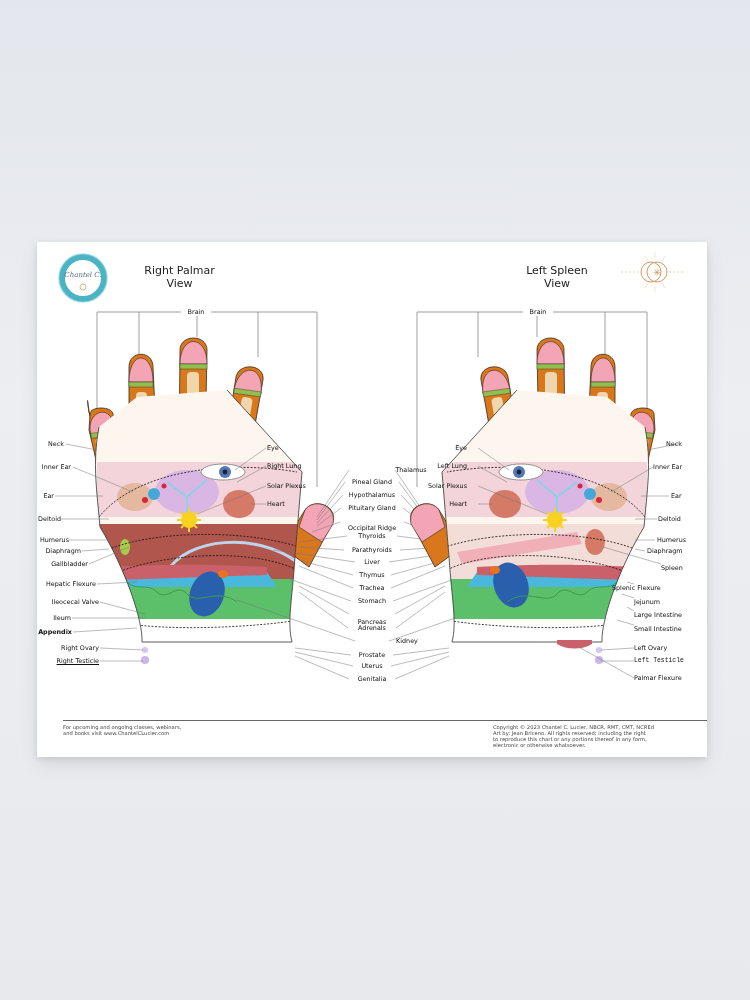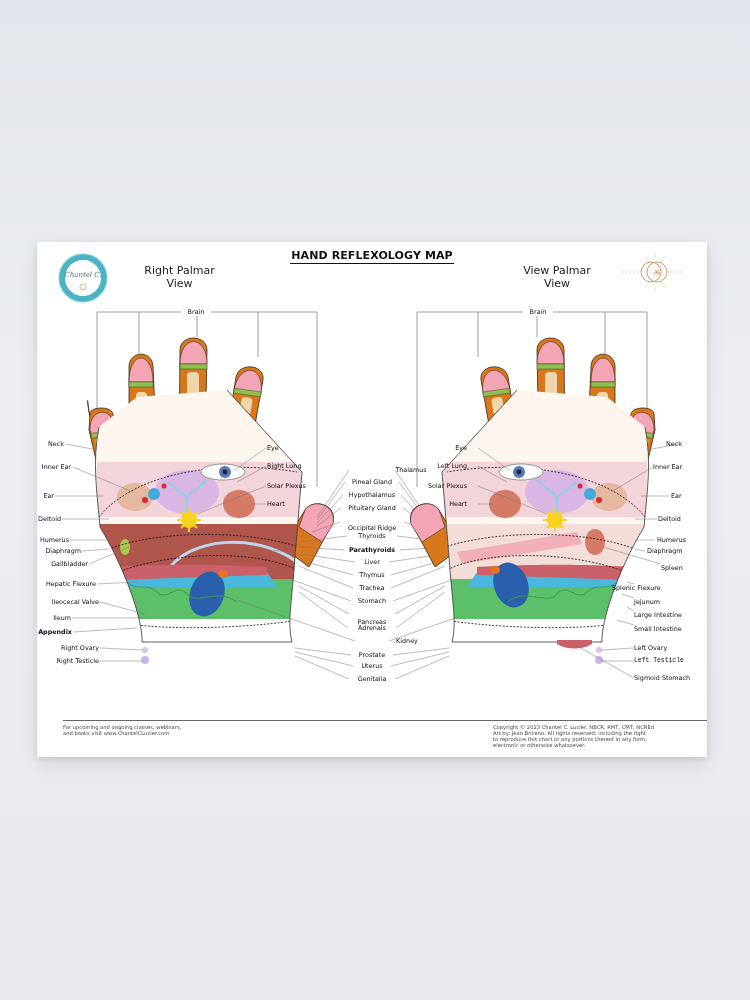--- a/index.html
+++ b/index.html
@@ -55,28 +55,27 @@
           <line x1="28" y1="38" x2="31" y2="33"></line>
       </g>
       <line x1="4" y1="22" x2="24" y2="22" stroke="#e1b48e" stroke-width="0.6" stroke-dasharray="2,2"></line>
       <line x1="52" y1="22" x2="68" y2="22" stroke="#e1b48e" stroke-width="0.6" stroke-dasharray="2,2"></line>
       <circle cx="34" cy="22" r="10" fill="none" stroke="#d49a62" stroke-width="1"></circle>
       <circle cx="40" cy="22" r="10" fill="none" stroke="#d49a62" stroke-width="1"></circle>
       <text x="40" y="26" font-size="10" text-anchor="middle" fill="#d49a62">✳</text>
     </svg>
   </div>
 
-  <div class="abs title"><span>HAND REFLEXOLOGY MAP</span></div>
 
   <div class="abs view-title" style="left:95px; top:22px; width:95px;">
     <div>Right Palmar</div>
     <div>View</div>
   </div>
   <div class="abs view-title" style="left:475px; top:22px; width:90px;">
-    <div>View Palmar</div>
+    <div>Left Spleen</div>
     <div>View</div>
   </div>
 
   <svg width="670" height="515" viewBox="0 0 670 515">
     <defs>
       <clipPath id="rpalm">
           <path d="M63,285 C60,250 55,220 62,185 L100,155 L190,148 L265,230 L258,315 C255,360 250,380 255,400 L105,400 C106,380 90,330 63,285 Z"></path>
         </clipPath>
       <clipPath id="lpalm">
           <path d="M607,285 C610,250 615,220 608,185 L570,155 L480,148 L405,230 L412,315 C415,360 420,380 415,400 L565,400 C564,380 580,330 607,285 Z"></path>
@@ -349,34 +348,34 @@
   <div class="label right" style="right:653px; top:250px;">Ear</div>
   <div class="label right" style="right:646px; top:273px;">Deltoid</div>
   <div class="label right" style="right:638px; top:294px;">Humerus</div>
   <div class="label right" style="right:626px; top:305px;">Diaphragm</div>
   <div class="label right" style="right:619px; top:318px;">Gallbladder</div>
   <div class="label right" style="right:611px; top:338px;">Hepatic Flexure</div>
   <div class="label right" style="right:608px; top:356px;">Ileocecal Valve</div>
   <div class="label right" style="right:636px; top:372px;">Ileum</div>
   <div class="label right" style="right:635px; top:386px;font-weight:bold;">Appendix</div>
   <div class="label right" style="right:608px; top:402px;">Right Ovary</div>
-  <div class="label right" style="right:608px; top:415px;">Right Testicle</div>
+  <div class="label right" style="right:608px; top:415px;text-decoration:underline;">Right Testicle</div>
 
   <div class="label" style="left:230px; top:202px;">Eye</div>
   <div class="label" style="left:230px; top:220px;">Right Lung</div>
   <div class="label" style="left:230px; top:240px;">Solar Plexus</div>
   <div class="label" style="left:230px; top:258px;">Heart</div>
 
   <div class="label center" style="left:335px; top:224px;margin-left:39px;">Thalamus</div>
   <div class="label center" style="left:335px; top:236px;">Pineal Gland</div>
   <div class="label center" style="left:335px; top:249px;">Hypothalamus</div>
   <div class="label center" style="left:335px; top:262px;">Pituitary Gland</div>
   <div class="label center" style="left:335px; top:282px;">Occipital Ridge</div>
   <div class="label center" style="left:335px; top:290px;">Thyroids</div>
-  <div class="label center" style="left:335px; top:304px;font-weight:bold;">Parathyroids</div>
+  <div class="label center" style="left:335px; top:304px;">Parathyroids</div>
   <div class="label center" style="left:335px; top:316px;">Liver</div>
   <div class="label center" style="left:335px; top:329px;">Thymus</div>
   <div class="label center" style="left:335px; top:342px;">Trachea</div>
   <div class="label center" style="left:335px; top:355px;">Stomach</div>
   <div class="label center" style="left:335px; top:368px;margin-top:8px;">Pancreas</div>
   <div class="label center" style="left:335px; top:382px;">Adrenals</div>
   <div class="label center" style="left:335px; top:395px;margin-left:35px;">Kidney</div>
   <div class="label center" style="left:335px; top:409px;">Prostate</div>
   <div class="label center" style="left:335px; top:420px;">Uterus</div>
   <div class="label center" style="left:335px; top:433px;">Genitalia</div>
@@ -392,21 +391,21 @@
   <div class="label" style="left:621px; top:273px;">Deltoid</div>
   <div class="label" style="left:620px; top:294px;">Humerus</div>
   <div class="label" style="left:610px; top:305px;">Diaphragm</div>
   <div class="label" style="left:624px; top:322px;">Spleen</div>
   <div class="label" style="left:575px; top:342px;">Splenic Flexure</div>
   <div class="label" style="left:597px; top:356px;">Jejunum</div>
   <div class="label" style="left:597px; top:369px;">Large Intestine</div>
   <div class="label" style="left:597px; top:383px;">Small Intestine</div>
   <div class="label" style="left:597px; top:402px;">Left Ovary</div>
   <div class="label" style="left:597px; top:415px;font-family:Liberation Mono, monospace;">Left Testicle</div>
-  <div class="label" style="left:597px; top:432px;">Sigmoid Stomach</div>
+  <div class="label" style="left:597px; top:432px;">Palmar Flexure</div>
 
   <div class="abs footer-line"></div>
   <div class="abs footer-text" style="left:26px; top:482px;">
     <div>For upcoming and ongoing classes, webinars,</div>
     <div>and books visit www.ChantelCLucier.com</div>
   </div>
   <div class="abs footer-text" style="left:456px; top:482px;">
     <div>Copyright  © 2023 Chantel C. Lucier, NBCR, RMT, CMT, NCREd</div>
     <div>Art by: Jean Briceno.  All rights reserved; including the right</div>
     <div>to reproduce this chart or any portions thereof in any form,</div>

